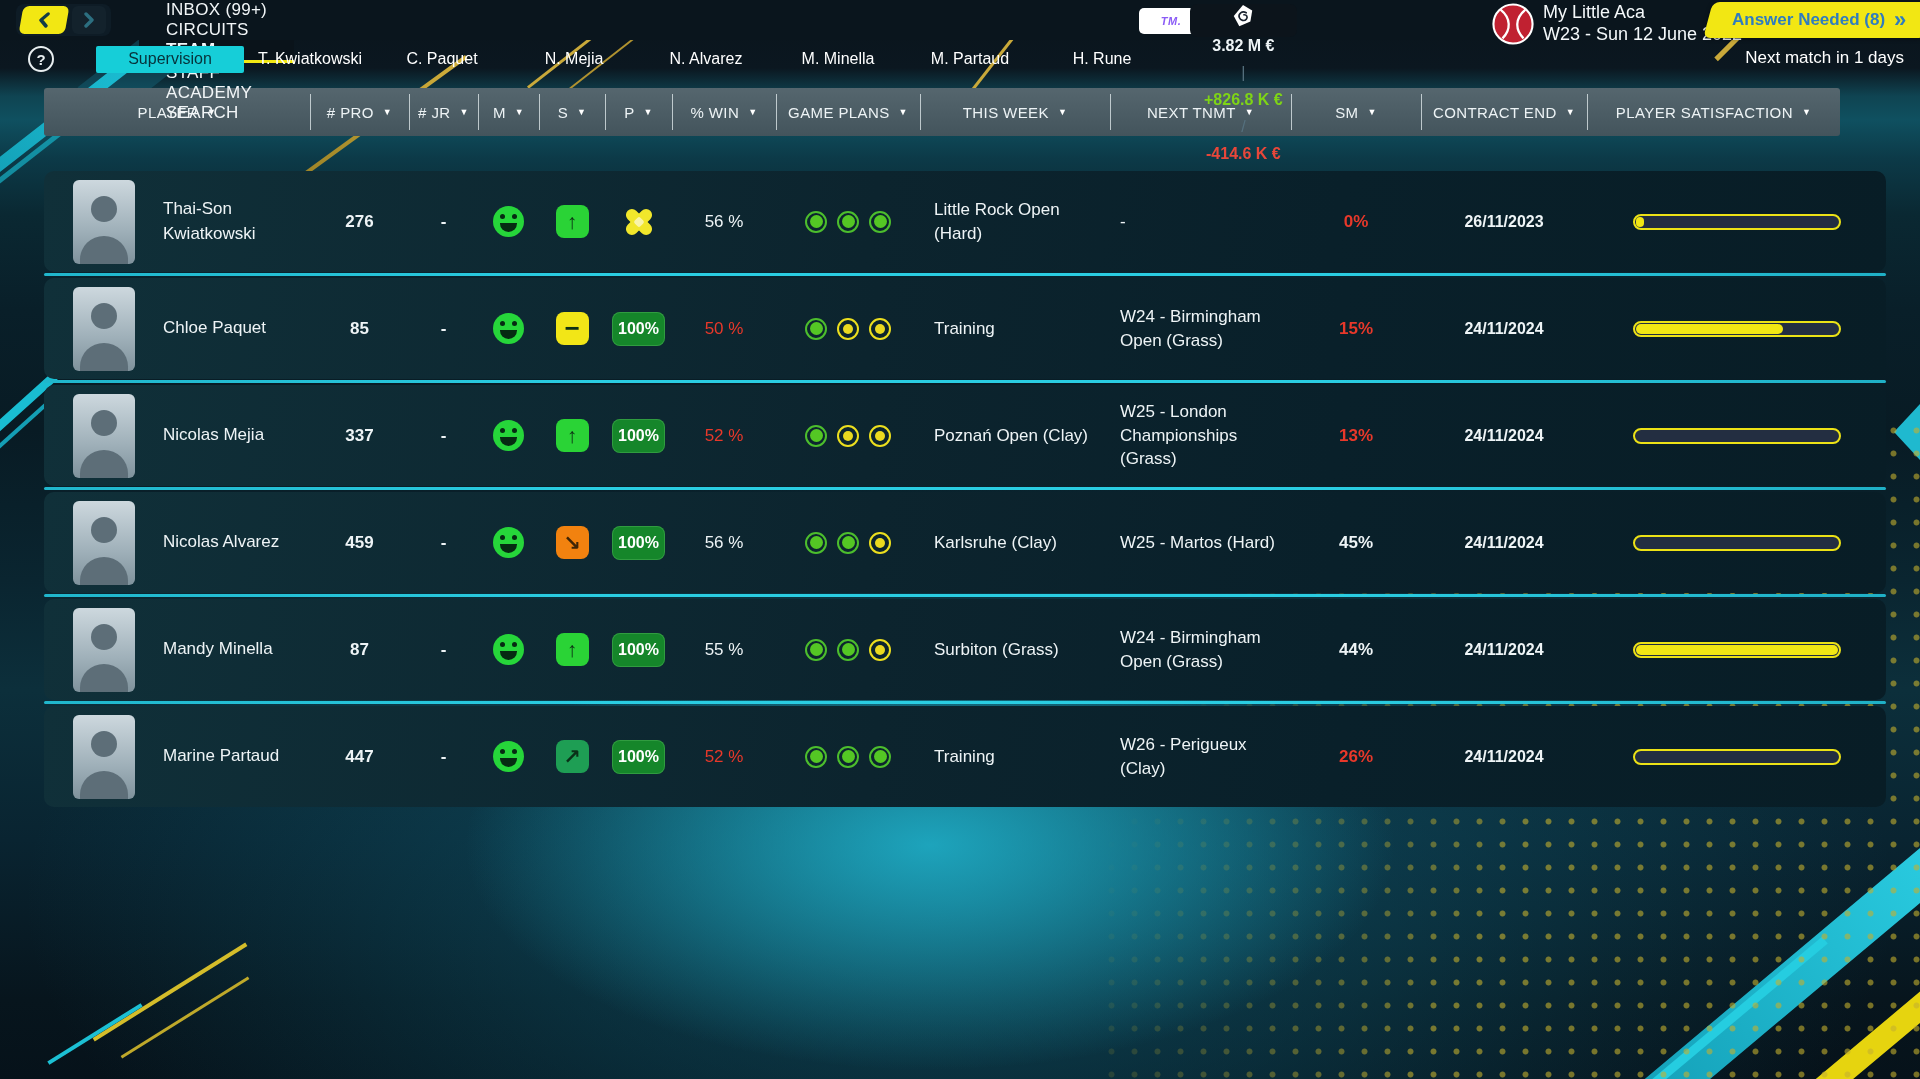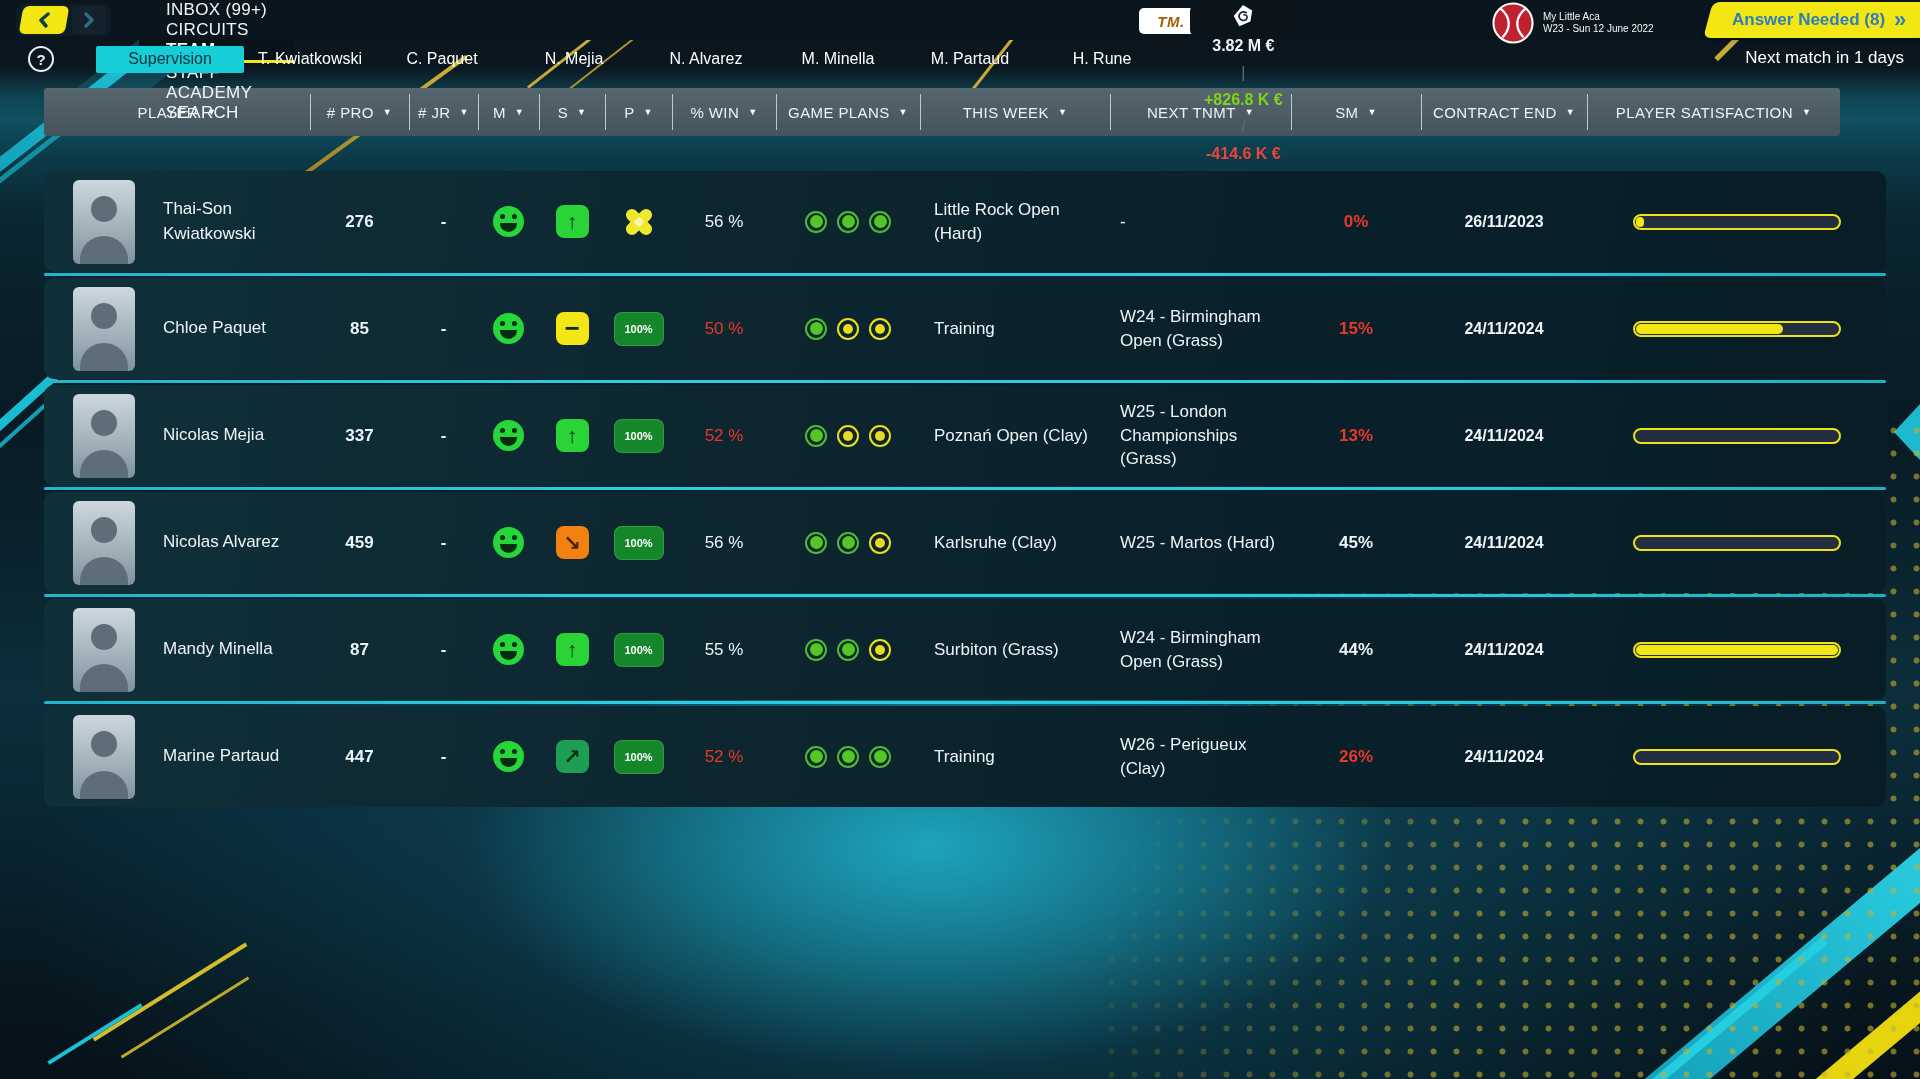--- a/index.html
+++ b/index.html
@@ -40,27 +40,27 @@
     mask-image:linear-gradient(115deg, transparent 18%, #000 55%);
   }
   
   .topbar { position:absolute; left:0; top:0; width:1920px; height:40px; background:#0a151d; z-index:3; display:flex; align-items:stretch; }
   .arrows { display:flex; align-items:center; gap:5px; background:#0e1c26; border-radius:8px; margin:4px 0 4px 16px; padding:0 5px; }
   .btn-back { width:46px; height:28px; background:#f2e713; border-radius:6px; transform:skewX(-10deg); display:flex; align-items:center; justify-content:center; border:none; cursor:pointer; }
   .btn-fwd  { width:34px; height:28px; background:#13222c; border-radius:6px; display:flex; align-items:center; justify-content:center; border:none; cursor:pointer; }
   .main-nav { display:flex; align-items:stretch; margin-left:28px;flex-direction:column; }
   .nav-item { display:flex; align-items:center; padding:0 27px; color:#f2f6f8; font-size:17px; letter-spacing:.3px; background:transparent; border:none; cursor:pointer; font-family:inherit; }
   .nav-item.active { background:#0a131a; border-bottom:3px solid #f2e713; font-weight:700; }
-  .tm-logo { position:absolute; left:1139px; top:8px; width:64px; height:26px; background:#fff; border-radius:5px; display:flex; align-items:center; justify-content:center; color:#a16207; font-weight:800; font-style:italic; font-size:15px; letter-spacing:.5px; }
+  .tm-logo { position:absolute; left:1139px; top:8px; width:64px; height:26px; background:#fff; border-radius:5px; display:flex; align-items:center; justify-content:center; color:#8b5cf6; font-weight:800; font-style:italic; font-size:11px; letter-spacing:.5px; }
   .finance { position:absolute; left:1190px; top:4px; height:33px; background:#0c141b; border-radius:7px; display:flex; align-items:center; gap:9px; padding:0 14px; font-size:16px; font-weight:700;flex-direction:column; }
   .finance .sep { color:#55707e; font-weight:400; }
   .money-gain { color:#7ed416; }
   .money-loss { color:#e8473a; }
   .club { position:absolute; left:1492px; top:2px; display:flex; align-items:center; gap:9px; cursor:pointer; }
-  .club-texts { font-size:10px; line-height:1.2; color:#f4f8fa; }
+  .club-texts { font-size:18px; line-height:1.2; color:#f4f8fa; }
   .answer-btn { position:absolute; right:-10px; top:2px; height:36px; background:#f2e713; border-radius:7px; transform:skewX(-15deg); display:flex; align-items:center; padding:0 26px 0 24px; border:none; cursor:pointer; box-shadow:0 1px 4px rgba(0,0,0,.4); }
   .answer-inner { transform:skewX(15deg); display:flex; align-items:center; gap:9px; color:#2f7cc0; font-weight:700; font-size:17px; font-family:inherit; }
   .answer-inner .chev { font-size:22px; line-height:1; letter-spacing:-2px; }
   .next-match { position:absolute; right:16px; top:48px; font-size:17px; color:#fff; z-index:3; }
   
   .subnav { position:absolute; left:28px; top:44px; height:30px; display:flex; align-items:center; z-index:3; }
   .help { width:26px; height:26px; border:2px solid #e8eef0; border-radius:50%; display:flex; align-items:center; justify-content:center; font-size:15px; font-weight:700; color:#e8eef0; cursor:pointer; margin-right:42px; }
   .subtab-pill { width:148px; height:27px; background:#16ced8; color:#07313a; font-size:16px; display:flex; align-items:center; justify-content:center; border-radius:2px; cursor:pointer; }
   .subtab { min-width:132px; text-align:center; color:#fff; font-size:16px; cursor:pointer; padding:0 6px; }
   .subtab:first-of-type { margin-left:52px; }
@@ -84,21 +84,21 @@
   .pname { margin-left:28px; width:134px; line-height:1.45; }
   .c-pro, .c-jr { font-weight:600;text-align:center; }
   .smiley { width:31px; height:31px; border-radius:50%; background:#26d63a; position:relative; flex:none; }
   .smiley::before { content:''; position:absolute; left:7px; top:8px; width:5px; height:5px; border-radius:50%; background:#062b12; box-shadow:12px 0 0 #062b12; }
   .smiley::after { content:''; position:absolute; left:7px; top:17px; width:17px; height:9px; border-radius:0 0 17px 17px; background:#062b12; }
   .form-icon { width:33px; height:33px; border-radius:8px; display:flex; align-items:center; justify-content:center; font-weight:700; font-size:21px; color:#0d2f14; flex:none; }
   .f-up { background:#2ad336; }
   .f-steady { background:#f2e617; font-size:26px; }
   .f-down { background:#f2820f; color:#3f2506; }
   .f-upright { background:#1e9e54; color:#0a3018; }
-  .pbadge { min-width:50px; height:33px; padding:17px 6px; border-radius:8px; background:#15862a; box-shadow:inset 0 0 0 1px rgba(130,225,130,.25); display:flex; align-items:center; justify-content:center; color:#fff; font-weight:700; font-size:11px; }
+  .pbadge { min-width:50px; height:33px; padding:17px 6px; border-radius:8px; background:#15862a; box-shadow:inset 0 0 0 1px rgba(130,225,130,.25); display:flex; align-items:center; justify-content:center; color:#fff; font-weight:700; font-size:16px; }
   .bandage { width:38px; height:38px; position:relative; flex:none; }
   .bandage i { position:absolute; left:50%; top:50%; width:32px; height:12px; margin:-6px 0 0 -16px; background:#f1e72b; border-radius:6px; }
   .bandage i:nth-child(1) { transform:rotate(45deg); }
   .bandage i:nth-child(2) { transform:rotate(-45deg); }
   .bandage b { position:absolute; left:50%; top:50%; width:8px; height:8px; margin:-4px 0 0 -4px; background:#f9f4a8; border-radius:2px; transform:rotate(45deg); }
   .red { color:#e8382a; }
   .c-plans { display:flex; align-items:center; justify-content:center; gap:10px; }
   .gp { width:22px; height:22px; border-radius:50%; border:2px solid; display:flex; align-items:center; justify-content:center; flex:none; }
   .gp i { border-radius:50%; display:block; }
   .gp-green { border-color:#4cbe2d; } .gp-green i { width:13px; height:13px; background:#54c724; }

